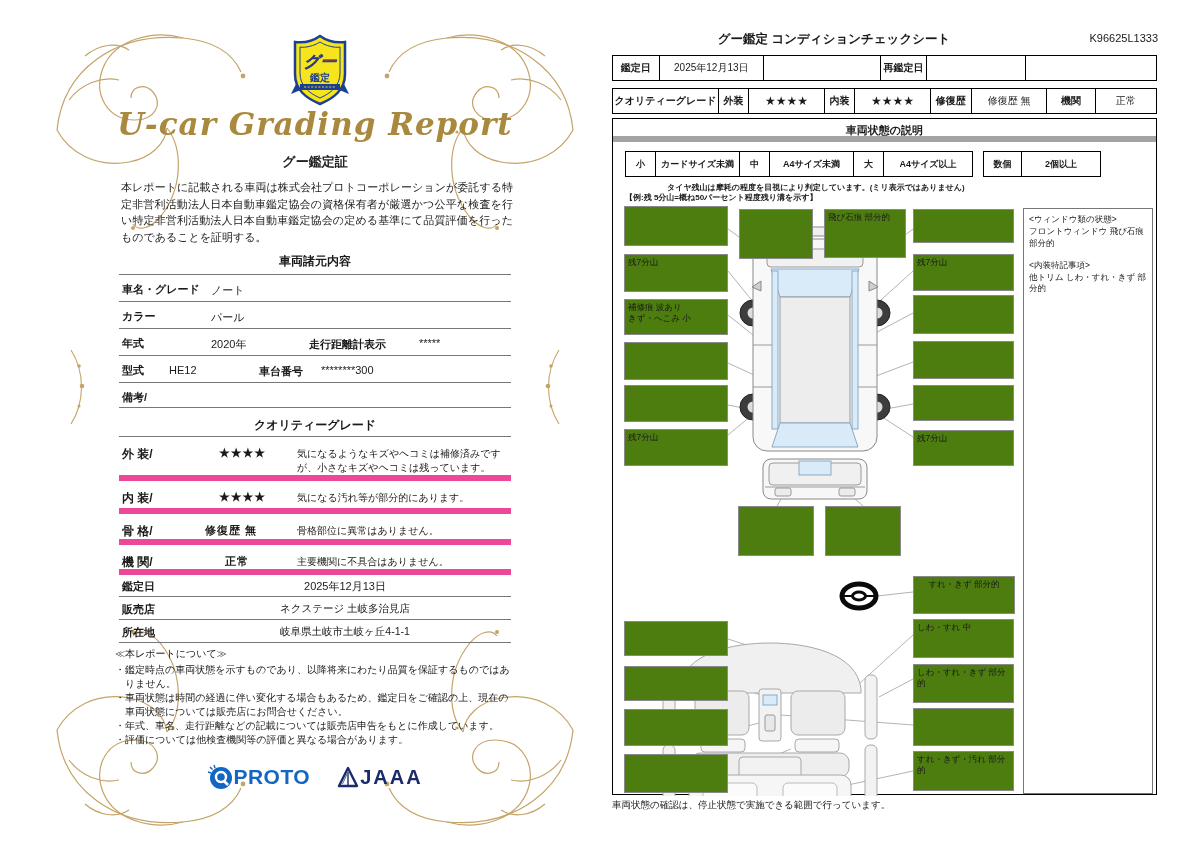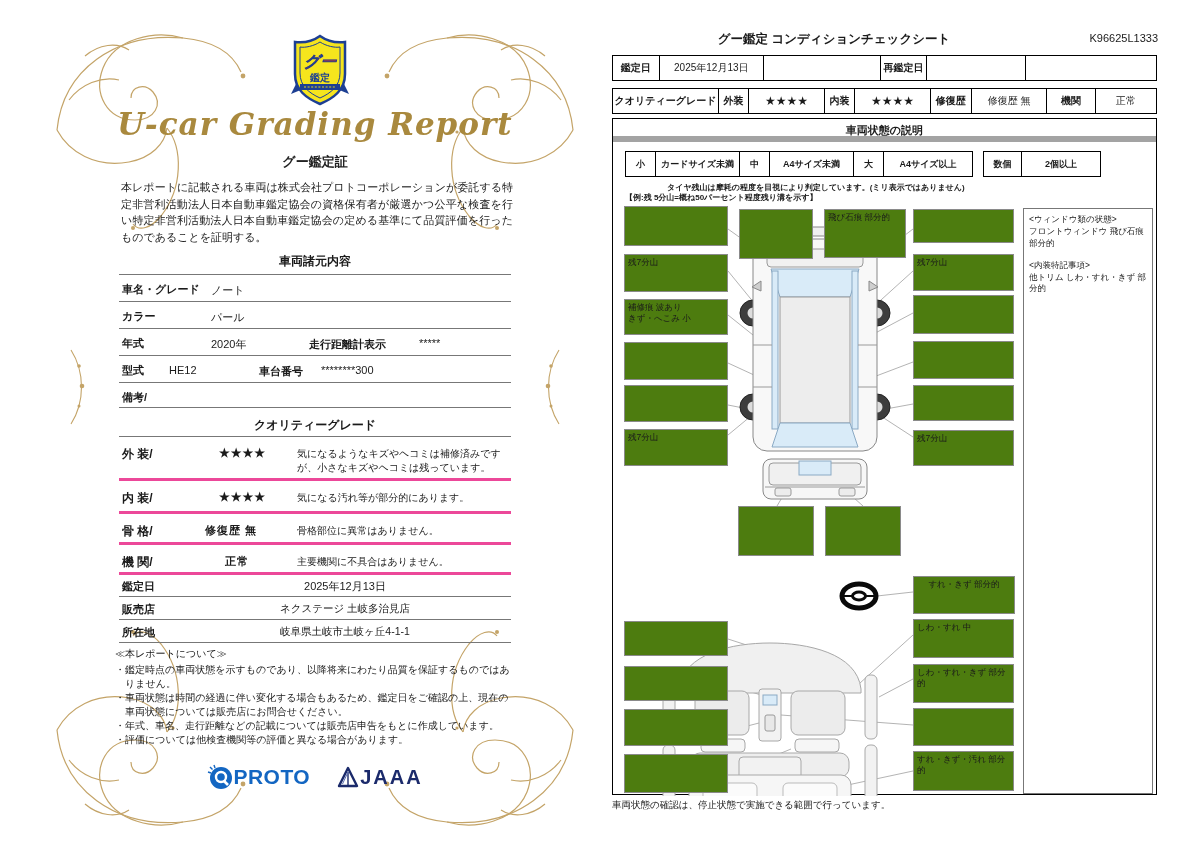--- a/index.html
+++ b/index.html
@@ -17,21 +17,21 @@
   .lp-subtitle { position:absolute; left:0; top:133px; width:520px; text-align:center;
     font-weight:bold; font-size:13px; color:#222; }
   .lp-intro { position:absolute; left:66px; top:160px; width:392px;
     font-family:"DejaVu Serif", serif; font-size:11px; line-height:1.5; text-align:justify; }
   .lp-h { position:absolute; width:392px; left:64px; text-align:center; font-weight:bold; font-size:12px; }
   .spec-table { position:absolute; left:64px; top:254px; width:392px; border-top:1px solid #777; }
   .spec-row { position:relative; height:27px; border-bottom:1px solid #777; font-size:11px; }
   .spec-row .lab { position:absolute; left:3px; top:7px; font-weight:bold; }
   .spec-row .val { position:absolute; top:8px; }
   .grade-table { position:absolute; left:64px; top:416px; width:392px; border-top:1px solid #777; }
-  .grade-row { position:relative; border-bottom:3px solid #ec4899;text-decoration:underline; }
+  .grade-row { position:relative; border-bottom:6px solid #ec4899;text-decoration:underline; }
   .grade-row .glab { position:absolute; left:3px; top:9px; font-weight:bold; font-size:12px; }
   .grade-row .gval { position:absolute; left:100px; top:9px; font-weight:bold; font-size:12px; letter-spacing:1px; }
   .grade-row .gdesc { position:absolute; left:178px; top:10px; width:212px; font-size:10px; line-height:1.35; }
   .info-table { position:absolute; left:64px; top:554px; width:392px; }
   .info-row { position:relative; height:23px; border-bottom:1px solid #777; font-size:11px; }
   .info-row .lab { position:absolute; left:3px; top:5px; font-weight:bold; }
   .info-row .val { position:absolute; left:60px; right:0; top:5px; text-align:center; }
   .lp-notes { position:absolute; left:60px; top:627px; width:400px;
     font-family:"DejaVu Serif", serif; font-size:10px; line-height:1.4; }
   .lp-notes .nt { margin-bottom:2px; }

